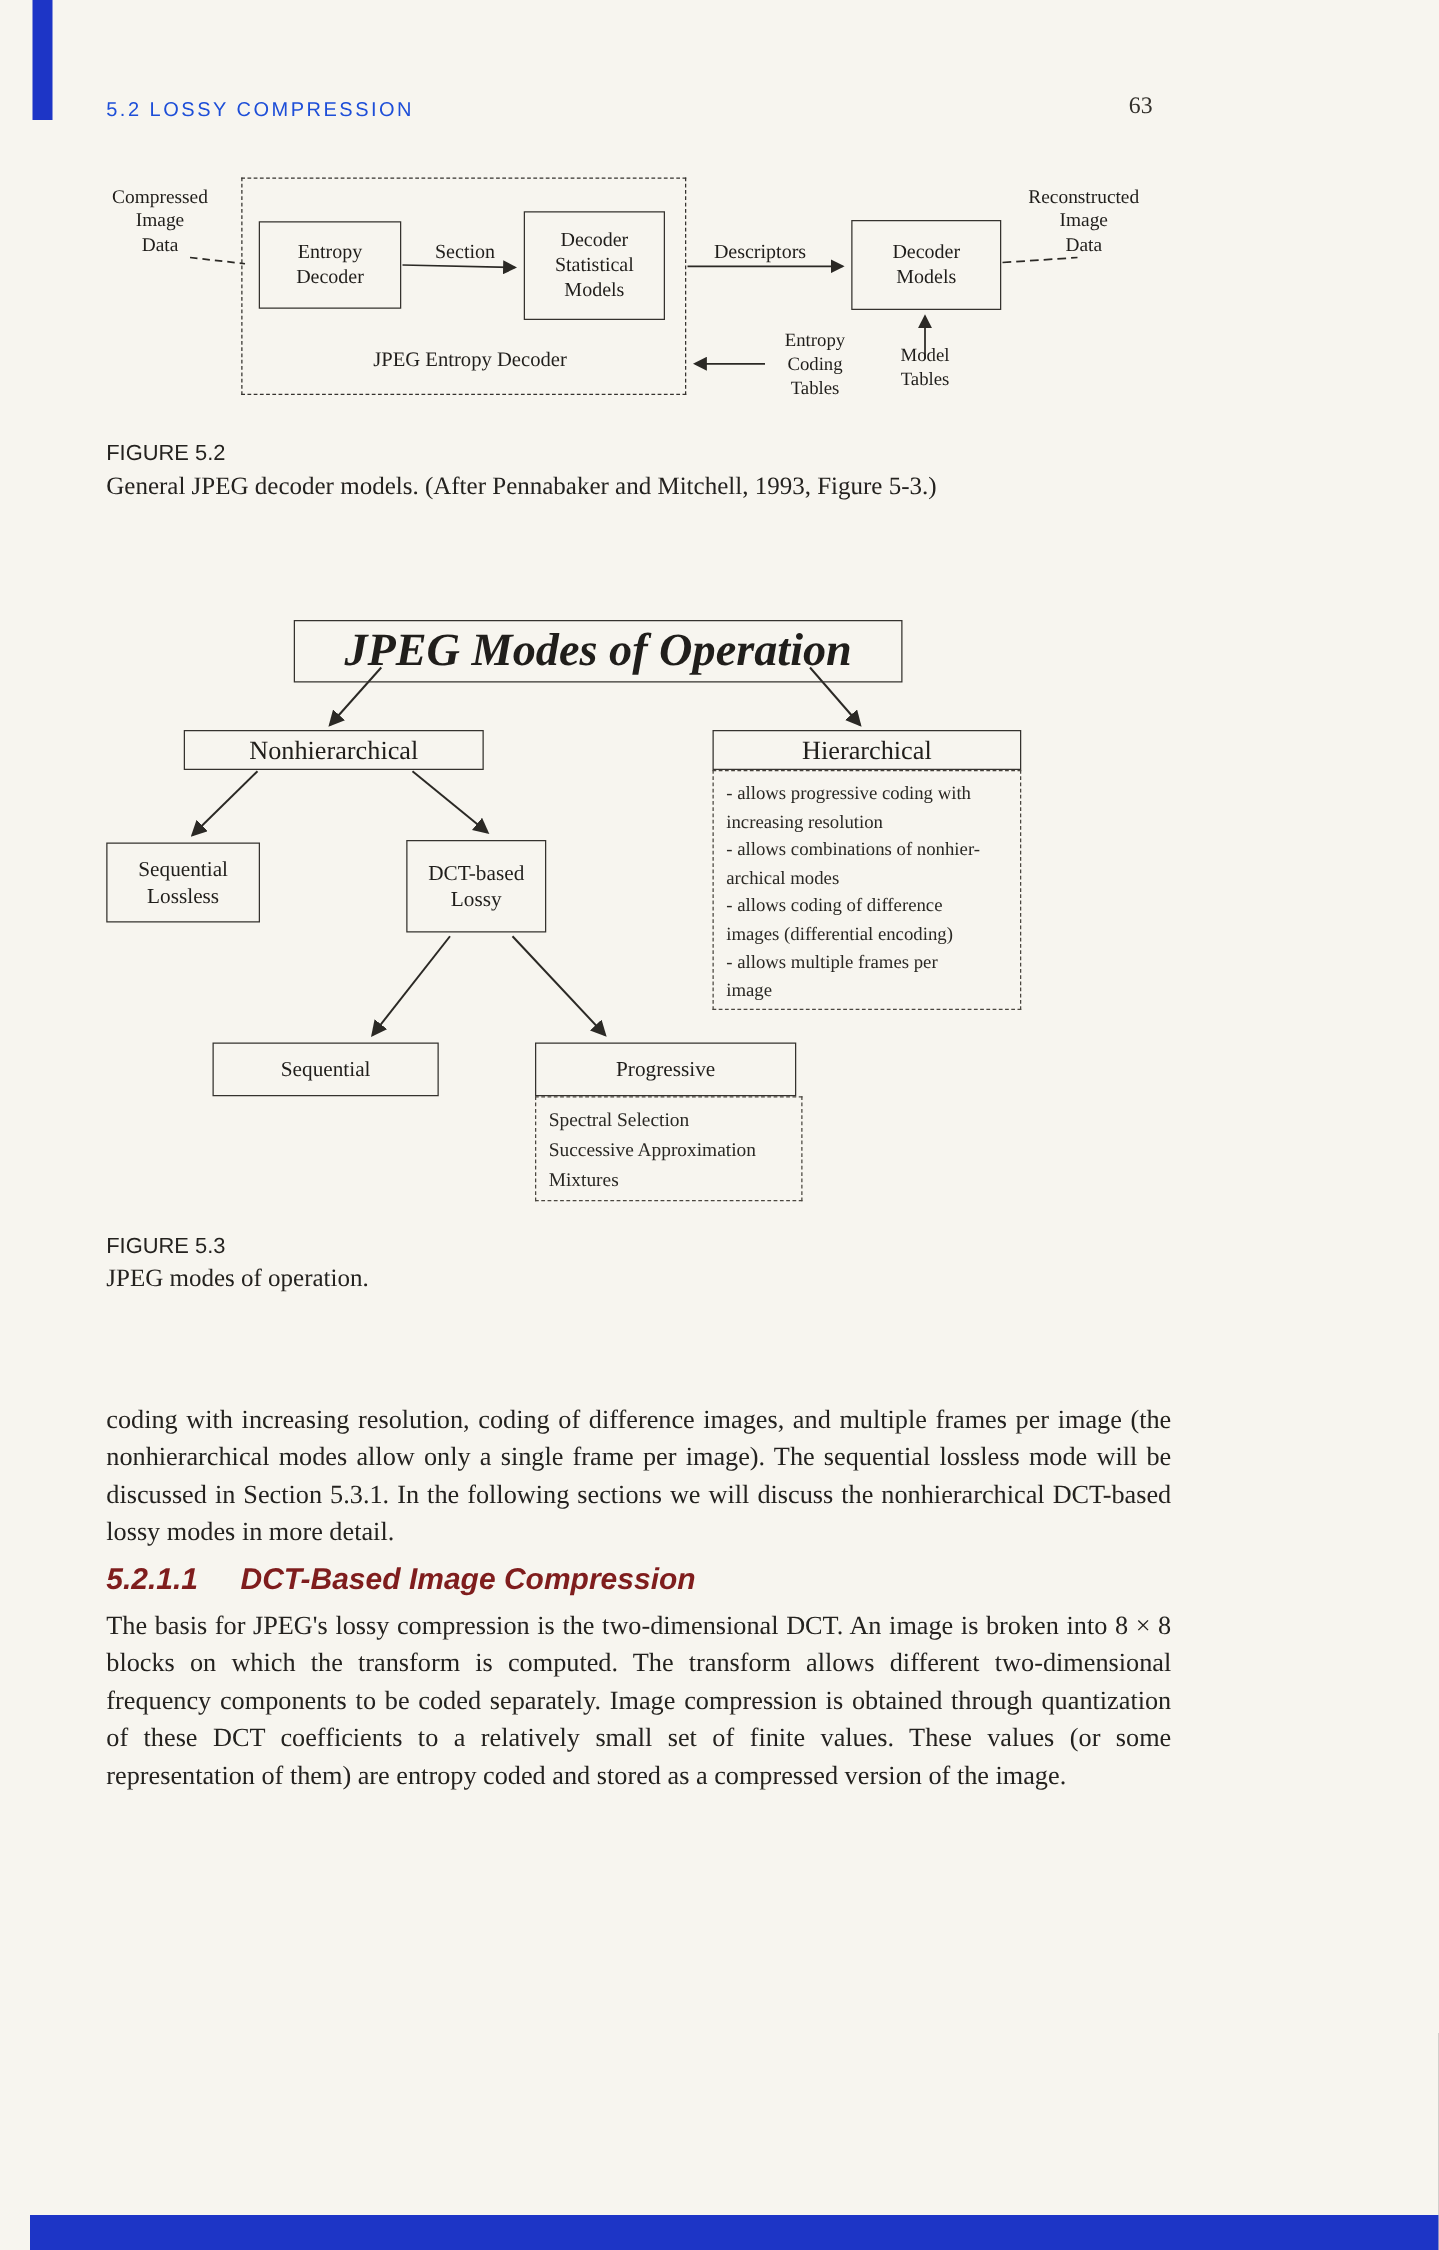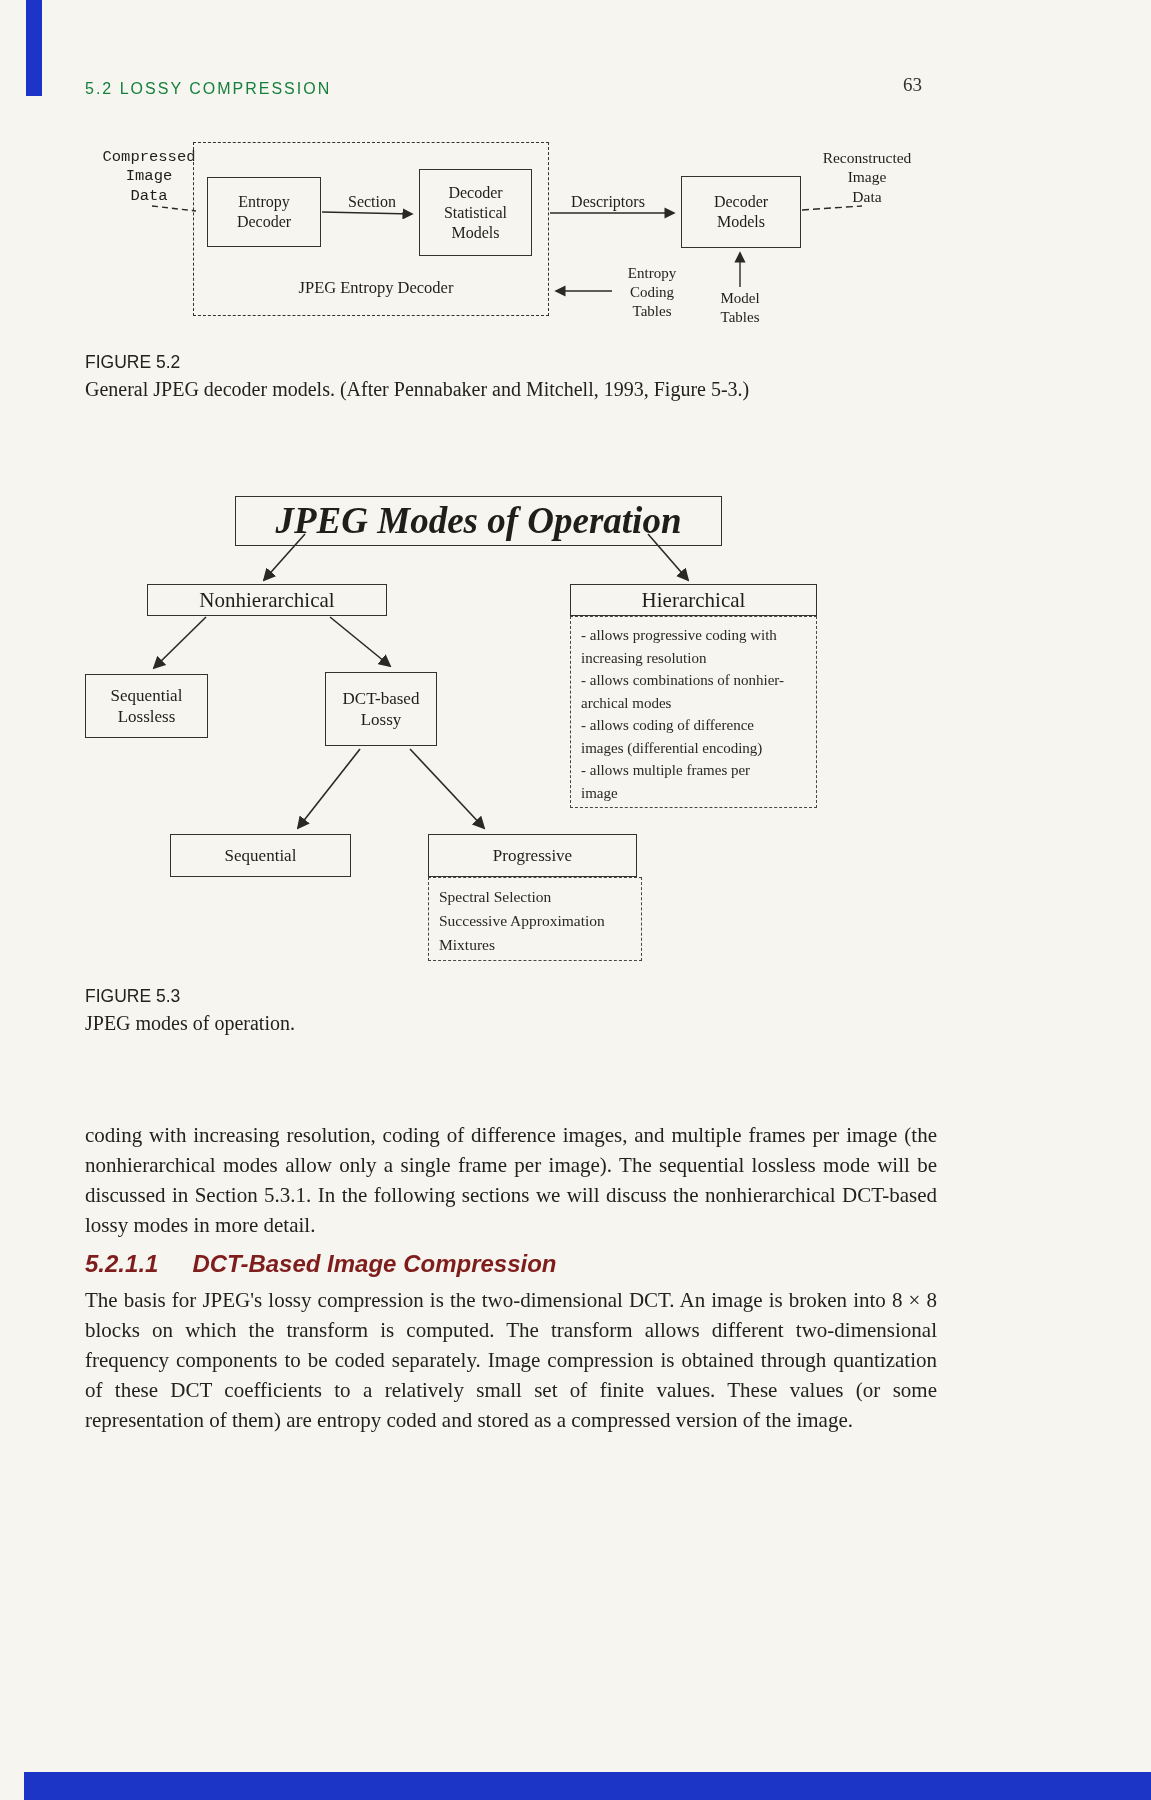--- a/index.html
+++ b/index.html
@@ -13,21 +13,21 @@
   .pre { white-space:pre-line; }
   .box {
     position:absolute; border:1px solid #35322e;
     display:flex; align-items:center; justify-content:center;
     text-align:center; line-height:1.25; background:transparent;
   }
   .dashedbox { border-style:dashed; }
   .lbl { position:absolute; text-align:center; white-space:pre-line; line-height:1.25; }
   .runhead {
     font-family:"Liberation Sans", sans-serif; font-size:16px;
-    letter-spacing:2px; color:#15803d;
+    letter-spacing:2px; color:#1d4ed8;
   }
   .pageno { font-size:19px; color:#33302b; }
   .capttl { font-family:"Liberation Sans", sans-serif; font-weight:normal; font-size:17.5px; color:#24221f; }
   .captxt { font-size:20px; margin-top:5px; color:#24221f; }
   .bodytext { font-size:21px; line-height:1.43; text-align:justify; color:#24221f; }
   .subhead { font-family:"Liberation Sans", sans-serif; font-weight:bold; font-style:italic; font-size:24px; color:#7f1d1d; }
   .subhead .num { margin-right:34px; }
   .bluebar { position:absolute; background:#1d35c6; }
   svg.arrows { position:absolute; left:0; top:0; pointer-events:none; }
   .notes {
@@ -61,21 +61,21 @@
     <line x1="740" y1="287" x2="740" y2="253" stroke="#2b2925" stroke-width="1.4" marker-end="url(#ah)"></line>
 
     <line x1="305" y1="534" x2="264" y2="580" stroke="#2b2925" stroke-width="1.6" marker-end="url(#ah)"></line>
     <line x1="648" y1="534" x2="688" y2="580" stroke="#2b2925" stroke-width="1.6" marker-end="url(#ah)"></line>
     <line x1="206" y1="617" x2="154" y2="668" stroke="#2b2925" stroke-width="1.6" marker-end="url(#ah)"></line>
     <line x1="330" y1="617" x2="390" y2="666" stroke="#2b2925" stroke-width="1.6" marker-end="url(#ah)"></line>
     <line x1="360" y1="749" x2="298" y2="828" stroke="#2b2925" stroke-width="1.6" marker-end="url(#ah)"></line>
     <line x1="410" y1="749" x2="484" y2="828" stroke="#2b2925" stroke-width="1.6" marker-end="url(#ah)"></line>
   </svg>
 
-  <div class="lbl" style="left:93px; top:148px; width:112px; font-size:15.5px;font-family:Liberation Mono, monospace;">Compressed
+  <div class="lbl" style="left:72px; top:148px; width:112px; font-size:15.5px;">Compressed
 Image
 Data</div>
 
   <div class="box dashedbox" style="left:193px; top:142px; width:356px; height:174px;"></div>
 
   <div class="box" style="left:207px; top:177px; width:114px; height:70px; font-size:16px;">
     <span class="pre">Entropy
 Decoder</span>
   </div>
 
@@ -97,21 +97,21 @@
   <div class="lbl" style="left:810px; top:148px; width:114px; font-size:15.5px;">Reconstructed
 Image
 Data</div>
 
   <div class="lbl" style="left:281px; top:278px; width:190px; font-size:16.5px;">JPEG Entropy Decoder</div>
 
   <div class="lbl" style="left:614px; top:264px; width:76px; font-size:15px;">Entropy
 Coding
 Tables</div>
 
-  <div class="lbl" style="left:707px; top:289px; width:66px; font-size:15px;">Model
+  <div class="lbl" style="left:707px; top:276px; width:66px; font-size:15px;">Model
 Tables</div>
 
   <div class="abs" style="left:85px; top:352px; width:860px;">
     <div class="capttl">FIGURE 5.2</div>
     <div class="captxt">General JPEG decoder models. (After Pennabaker and Mitchell, 1993, Figure 5-3.)</div>
   </div>
 
   <div class="box" style="left:235px; top:496px; width:487px; height:50px; font-size:37px; font-weight:600; border-width:1.5px;font-style:italic;">
     <span>JPEG Modes of Operation</span>
   </div>

